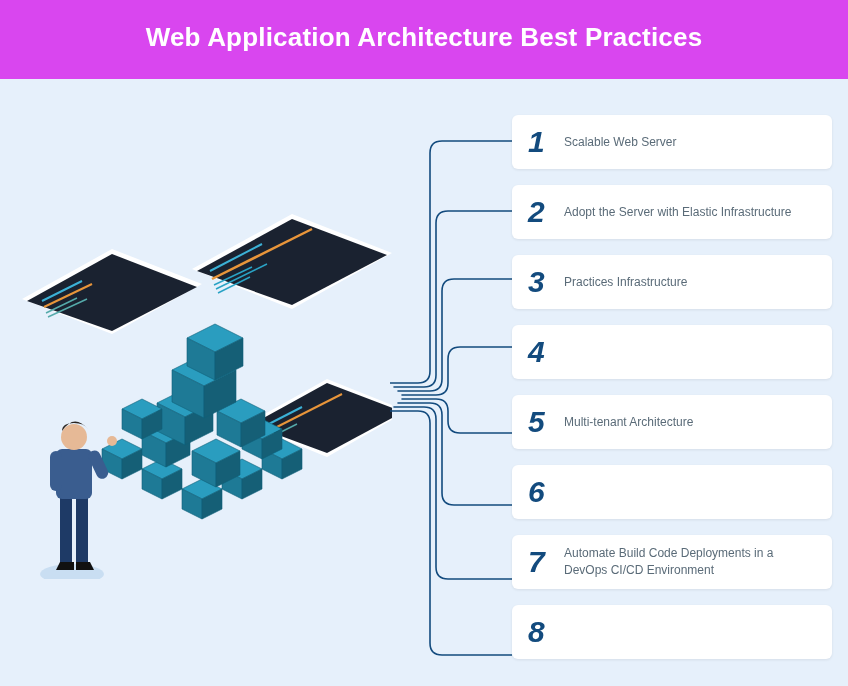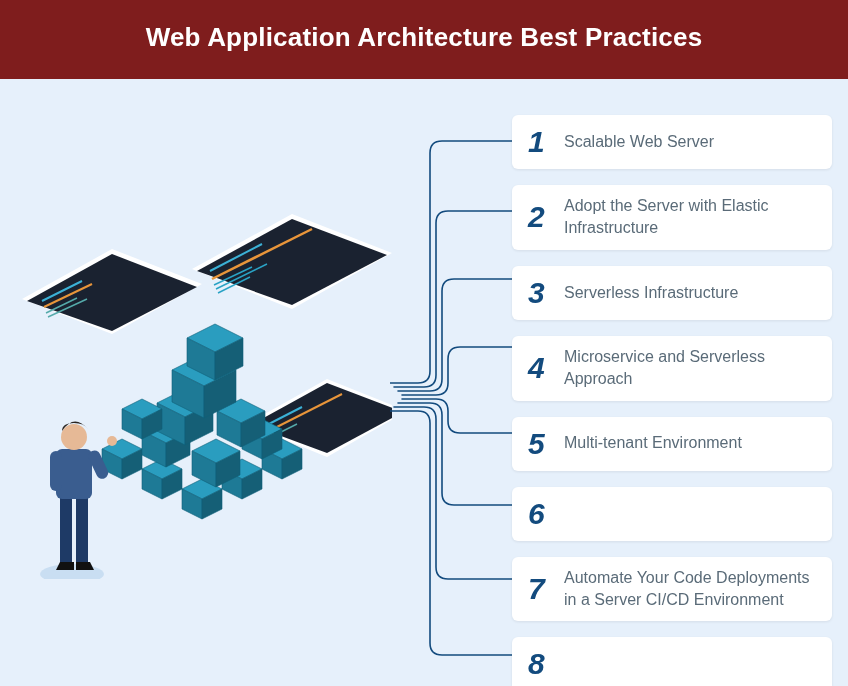--- a/index.html
+++ b/index.html
@@ -1,24 +1,24 @@
 <!DOCTYPE html>
 <html><head>
   <meta charset="utf-8">
   <style>
     * { box-sizing: border-box; margin: 0; padding: 0; }
     body { font-family: -apple-system, BlinkMacSystemFont, 'Segoe UI', Arial, sans-serif; background: #e6f0fb; width: 848px; height: 686px; overflow: hidden; }
-    .header { background: #7f1d1d; color: #fff; text-align: center; padding: 22px 0 26px; }
+    .header { background: #d946ef; color: #fff; text-align: center; padding: 22px 0 26px; }
     .header h1 { font-size: 26px; font-weight: 700; letter-spacing: 0.2px; }
     .content { position: relative; height: 616px; }
     .illustration { position: absolute; left: 12px; top: 120px; width: 380px; height: 380px; }
     .list-area { position: absolute; right: 16px; top: 36px; width: 320px; display: flex; flex-direction: column; gap: 16px; }
     .card { background: #fff; border-radius: 6px; box-shadow: 0 1px 3px rgba(0,0,0,0.08); display: flex; align-items: center; min-height: 52px; padding: 10px 16px; }
     .num { font-size: 30px; font-weight: 800; color: #134b7e; width: 36px; flex-shrink: 0; font-style: italic; }
-    .label { font-size: 16px; color: #5a6b78; line-height: 1.4; }
+    .label { font-size: 12px; color: #5a6b78; line-height: 1.4; }
     .connectors { position: absolute; left: 390px; top: 36px; width: 122px; height: 620px; pointer-events: none; }
   </style>
 </head>
 <body>
 
 <div class="header">
   <h1>Web Application Architecture Best Practices</h1>
 </div>
 
 <div class="content">
@@ -158,35 +158,34 @@
     <div class="card">
       <div class="num">1</div>
       <div class="label">Scalable Web Server</div>
     </div>
     <div class="card">
       <div class="num">2</div>
       <div class="label">Adopt the Server with Elastic Infrastructure</div>
     </div>
     <div class="card">
       <div class="num">3</div>
-      <div class="label">Serverless Infrastructure</div>
+      <div class="label">Practices Infrastructure</div>
     </div>
     <div class="card">
       <div class="num">4</div>
-      <div class="label">Microservice and Serverless Approach</div>
     </div>
     <div class="card">
       <div class="num">5</div>
-      <div class="label">Multi-tenant Environment</div>
+      <div class="label">Multi-tenant Architecture</div>
     </div>
     <div class="card">
       <div class="num">6</div>
     </div>
     <div class="card">
       <div class="num">7</div>
-      <div class="label">Automate Your Code Deployments in a Server CI/CD Environment</div>
+      <div class="label">Automate Build Code Deployments in a DevOps CI/CD Environment</div>
     </div>
     <div class="card">
       <div class="num">8</div>
     </div>
   </div>
 
 </div>
 
 </body></html>

